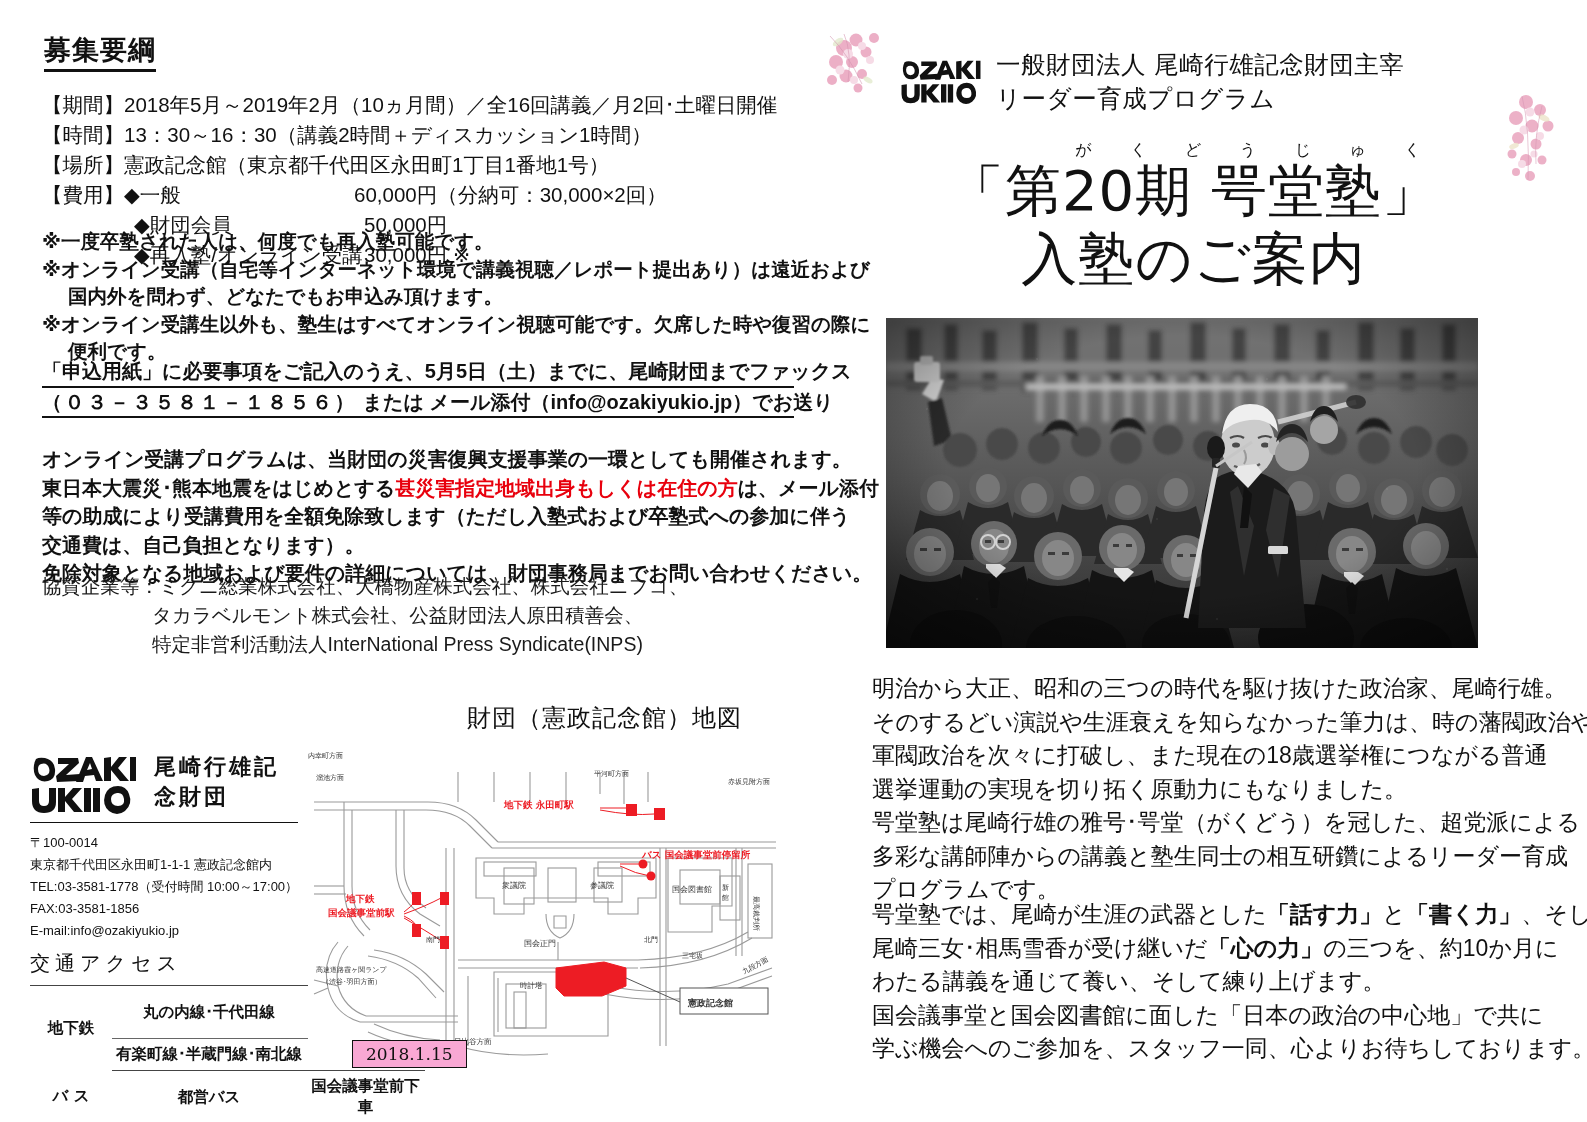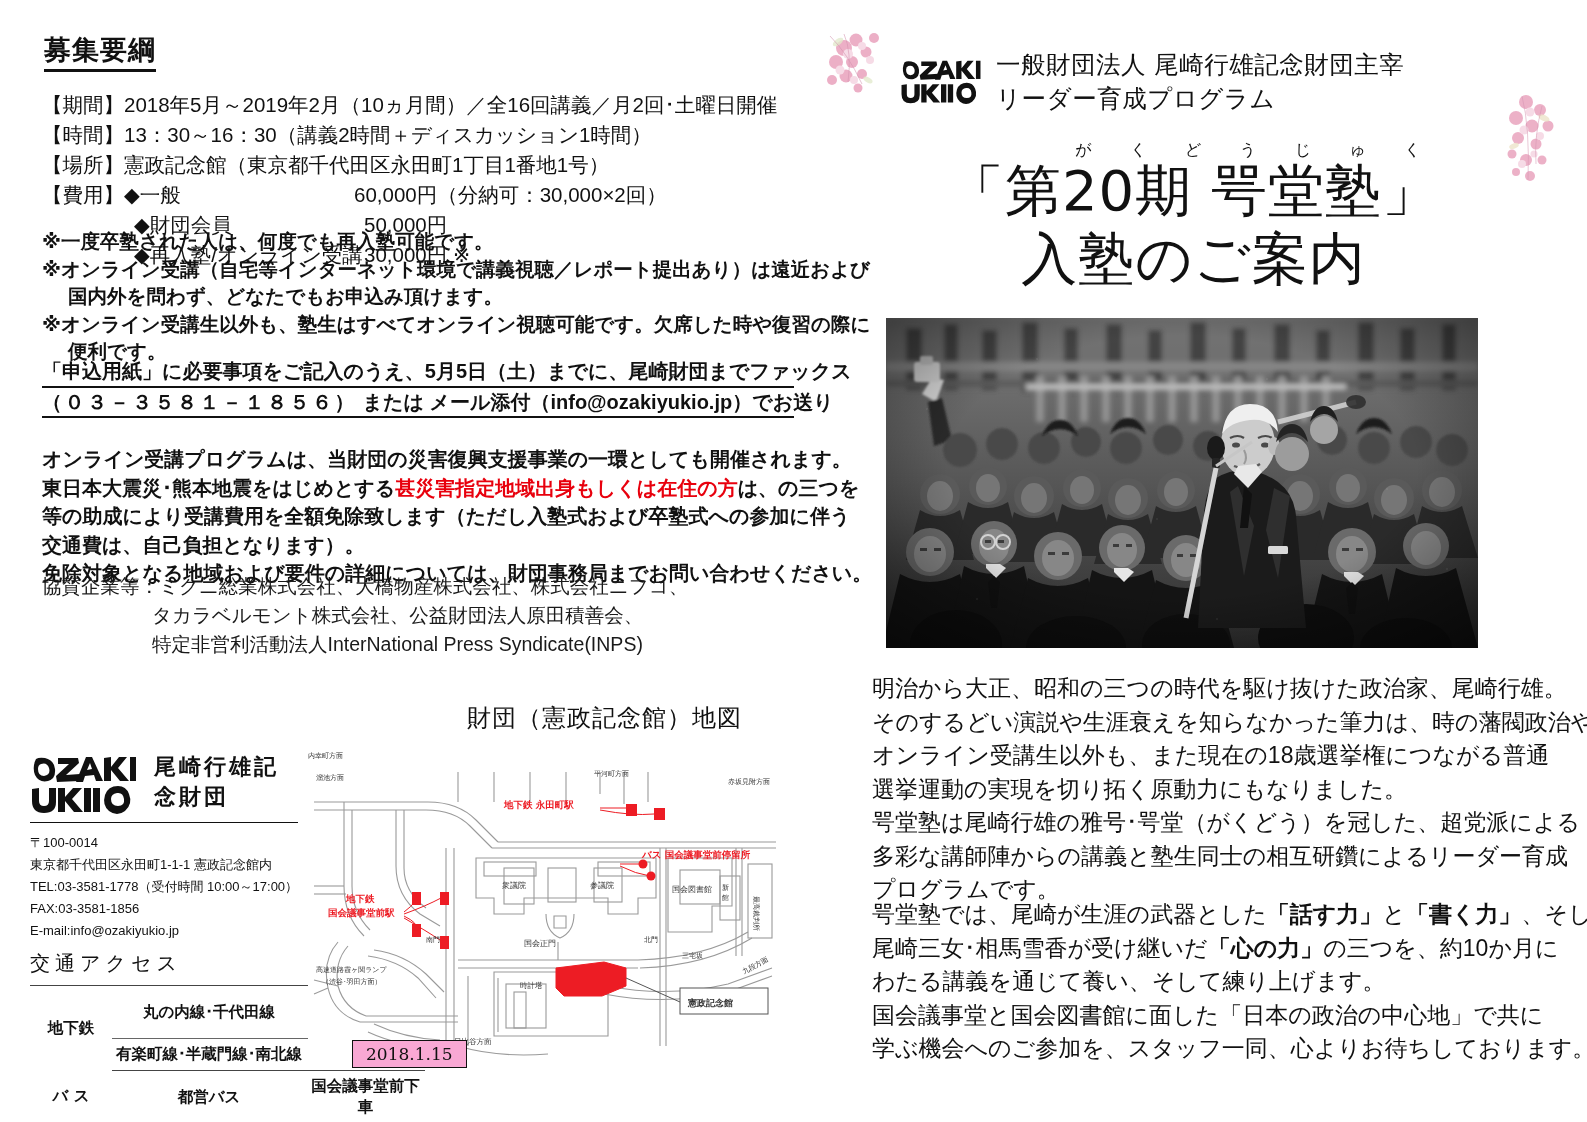--- a/index.html
+++ b/index.html
@@ -147,21 +147,21 @@
       <div class="note-line note-ind">便利です。</div>
     </div>
 
     <div class="apply">
       <span class="u">「申込用紙」に必要事項をご記入のうえ、5月5日（土）までに、尾崎財団までファックス</span>
       <span class="u"><span class="mono-sp">（０３－３５８１－１８５６）</span><span> または メール添付（info@ozakiyukio.jp）でお送り</span></span>
     </div>
 
     <div class="online">
       <div>オンライン受講プログラムは、当財団の災害復興支援事業の一環としても開催されます。</div>
-      <div><span>東日本大震災･熊本地震をはじめとする</span><span class="hl-red">甚災害指定地域出身もしくは在住の方</span><span>は、の三つを</span></div>
+      <div><span>東日本大震災･熊本地震をはじめとする</span><span class="hl-red">甚災害指定地域出身もしくは在住の方</span><span>は、メール添付</span></div>
       <div>等の助成により受講費用を全額免除致します（ただし入塾式および卒塾式への参加に伴う</div>
       <div>交通費は、自己負担となります）。</div>
       <div>免除対象となる地域および要件の詳細については、財団事務局までお問い合わせください。</div>
     </div>
 
     <div class="sponsors">
       <div><span>協賛企業等：</span><span>ミクニ総業株式会社、大橋物産株式会社、株式会社ニフコ、</span></div>
       <div class="sp-ind">タカラベルモント株式会社、公益財団法人原田積善会、</div>
       <div class="sp-ind">特定非営利活動法人InterNational Press Syndicate(INPS)</div>
     </div>
@@ -722,21 +722,21 @@
           <rect x="330" y="300" width="2" height="2"></rect>
             <rect x="560" y="250" width="2" height="2"></rect>
         </g>
       </svg>
     </div>
   </div>
 
   <div class="body-1">
     <div>明治から大正、昭和の三つの時代を駆け抜けた政治家、尾崎行雄。</div>
     <div>そのするどい演説や生涯衰えを知らなかった筆力は、時の藩閥政治や</div>
-    <div>オンライン受講生以外も、また現在の18歳選挙権につながる普通</div>
+    <div>軍閥政治を次々に打破し、また現在の18歳選挙権につながる普通</div>
     <div>選挙運動の実現を切り拓く原動力にもなりました。</div>
     <div>咢堂塾は尾崎行雄の雅号･咢堂（がくどう）を冠した、超党派による</div>
     <div>多彩な講師陣からの講義と塾生同士の相互研鑽によるリーダー育成</div>
     <div>プログラムです。</div>
   </div>
 
   <div class="body-2">
     <div><span>咢堂塾では、尾崎が生涯の武器とした</span><span class="b-strong">「話す力」</span><span>と</span><span class="b-strong">「書く力」</span><span>、そして</span></div>
     <div><span>尾崎三女･相馬雪香が受け継いだ</span><span class="b-strong">「心の力」</span><span>の三つを、約10か月に</span></div>
     <div>わたる講義を通じて養い、そして練り上げます。</div>

